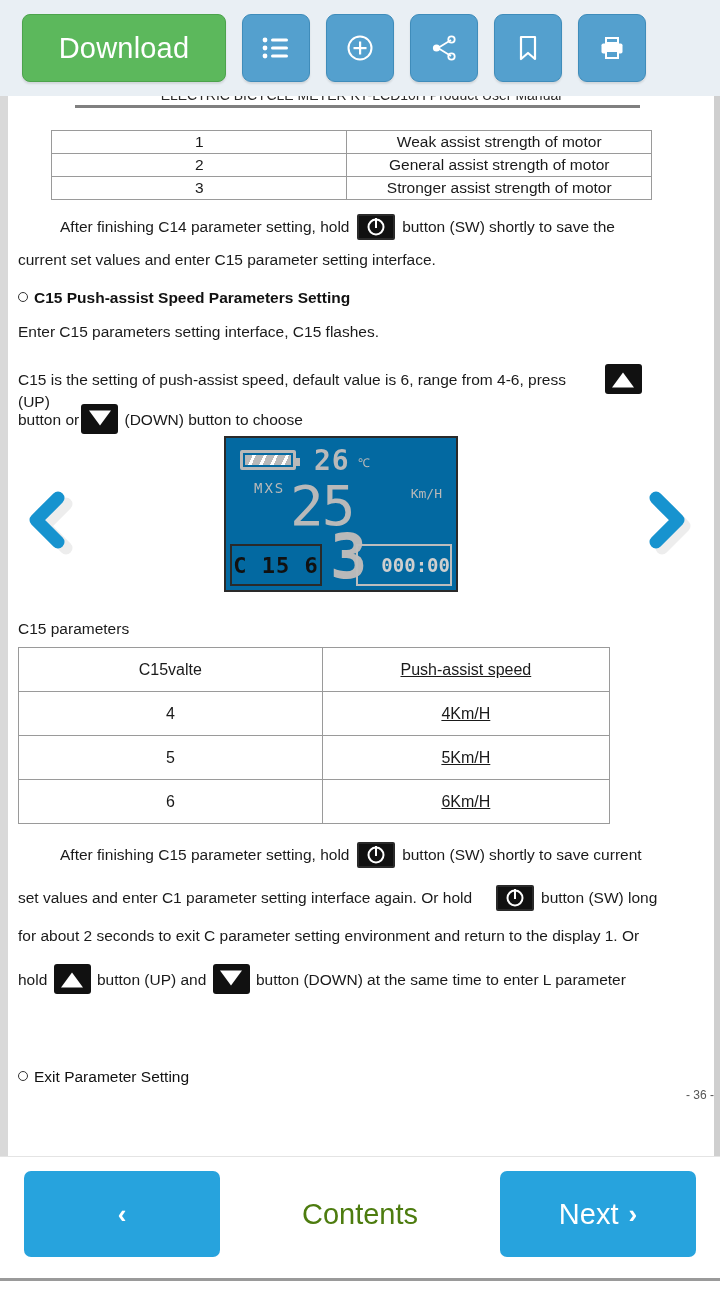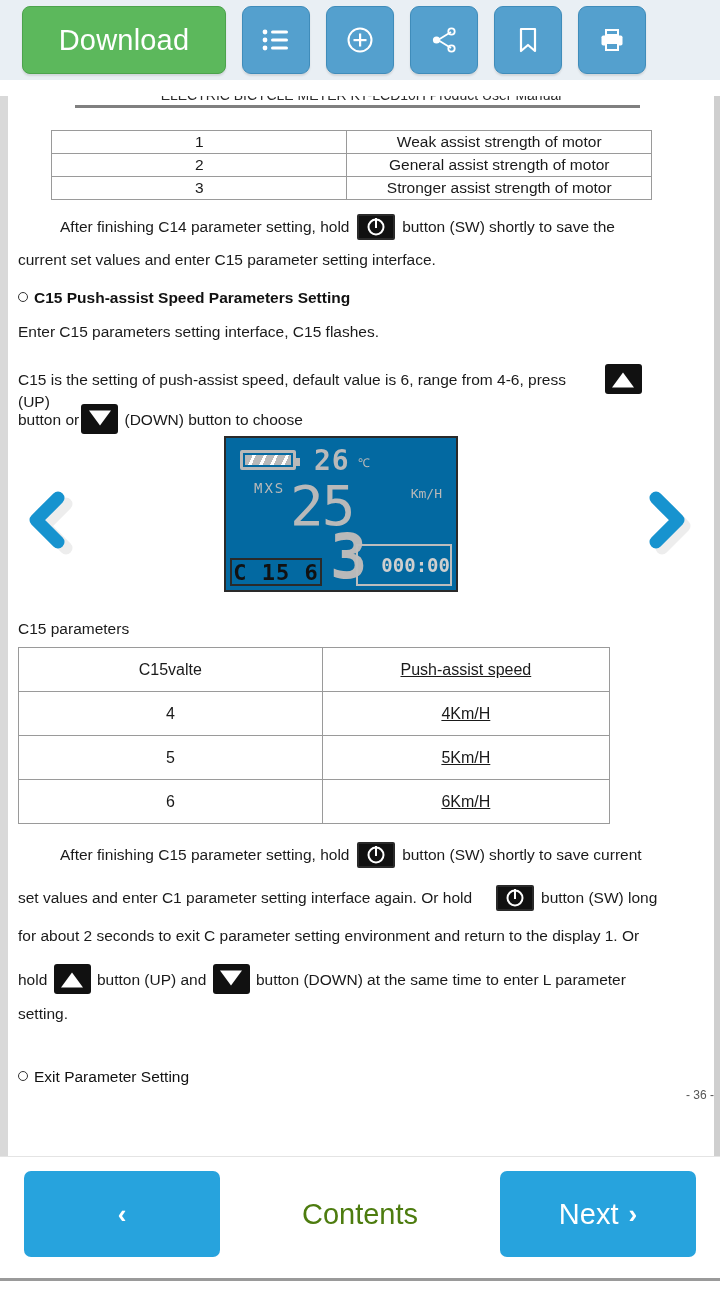--- a/index.html
+++ b/index.html
@@ -17,21 +17,21 @@
     width: 720px;
     height: 1292px;
     background: #ffffff;
   }
 
   
   .toolbar {
     position: absolute;
     top: 0; left: 0;
     width: 720px;
-    height: 80px;
+    height: 96px;
     background: #e9eff4;
     display: flex;
     align-items: center;
     padding-left: 22px;
     gap: 16px;
     z-index: 40;
   }
 
   .btn-download {
     width: 204px;
@@ -295,21 +295,21 @@
     line-height: 84px;
     font-weight: normal;
     color: #b9b9b9;
     font-family: "DejaVu Sans Mono", monospace;
     letter-spacing: -2px;
     margin-left: 12px;
   }
   .lcd-box-left {
     position: absolute;
     left: 4px; bottom: 4px;
-    width: 92px; height: 28px;
+    width: 92px; height: 42px;
     border: 2px solid #2a2a2a;
     display: flex;
     align-items: center;
     justify-content: center;
   }
   .lcd-code {
     font-family: "DejaVu Sans Mono", monospace;
     font-size: 22px;
     font-weight: bold;
     color: #111;
@@ -600,21 +600,20 @@
       <div class="para" style="top:832px;">for about 2 seconds to exit C parameter setting environment and return to the display 1. Or</div>
 
       <div class="para" style="top:868px;">
         <span>hold</span>
         <span class="ico ico-up"></span>
         <span>button (UP) and</span>
         <span class="ico ico-down"></span>
         <span>button (DOWN) at the same time to enter L parameter</span>
       </div>
 
-      <div class="para" style="top:910px;">setting.</div>
 
       <div class="bullet-h normal" style="top:972px;">
         <span class="circ"></span><span>Exit Parameter Setting</span>
       </div>
 
       <div class="page-number">- 36 -</div>
     </div>
   </div>
 
   <div class="side-arrow left">

